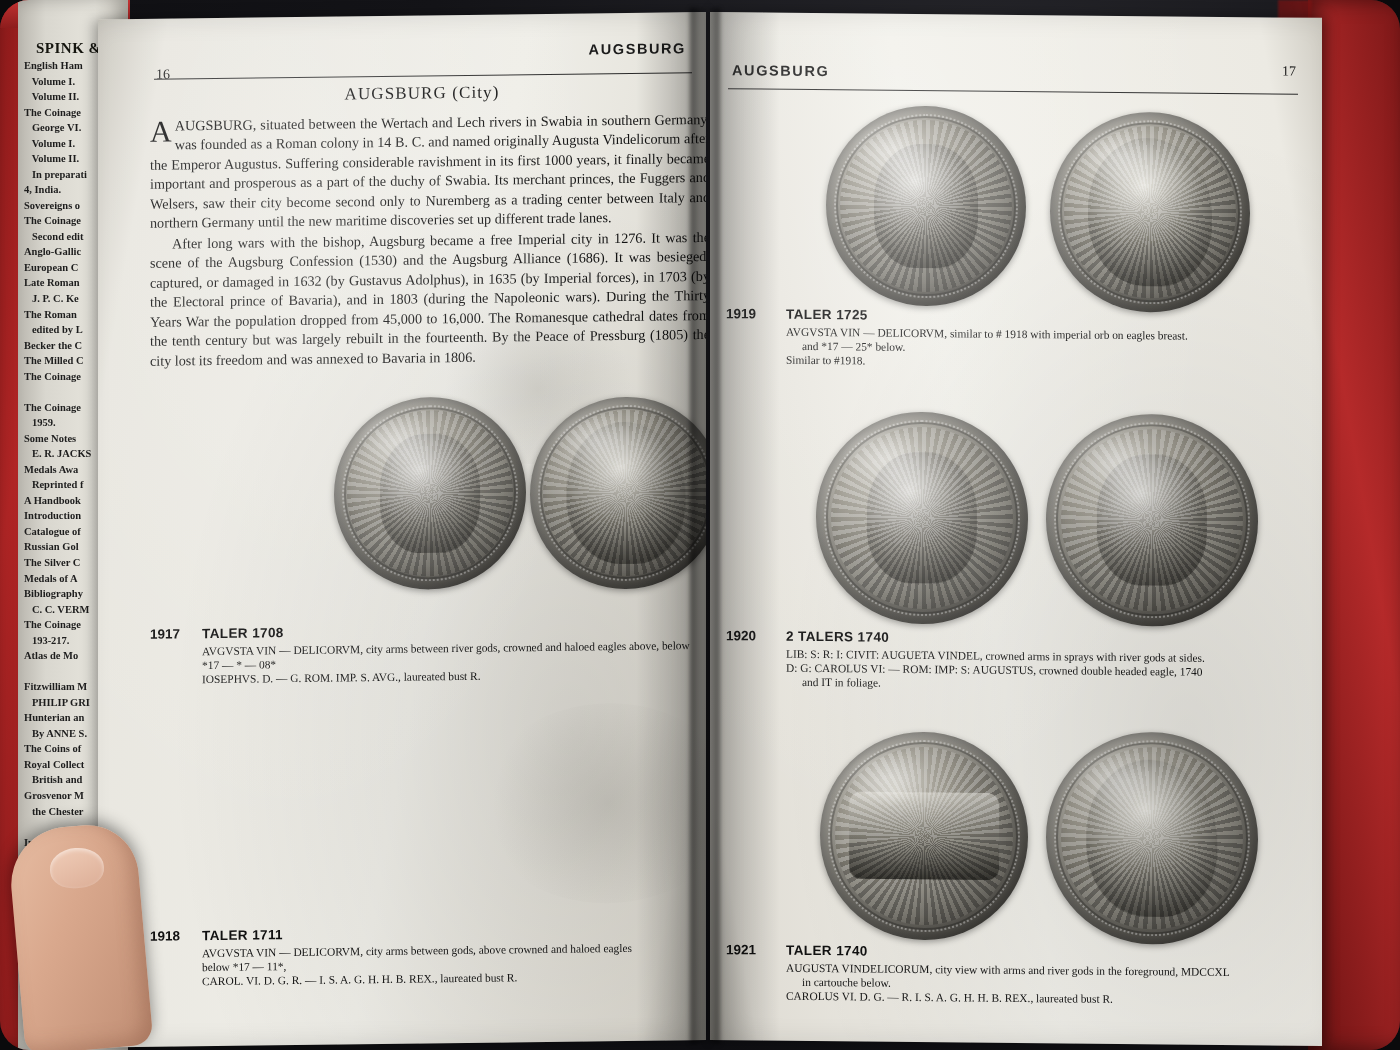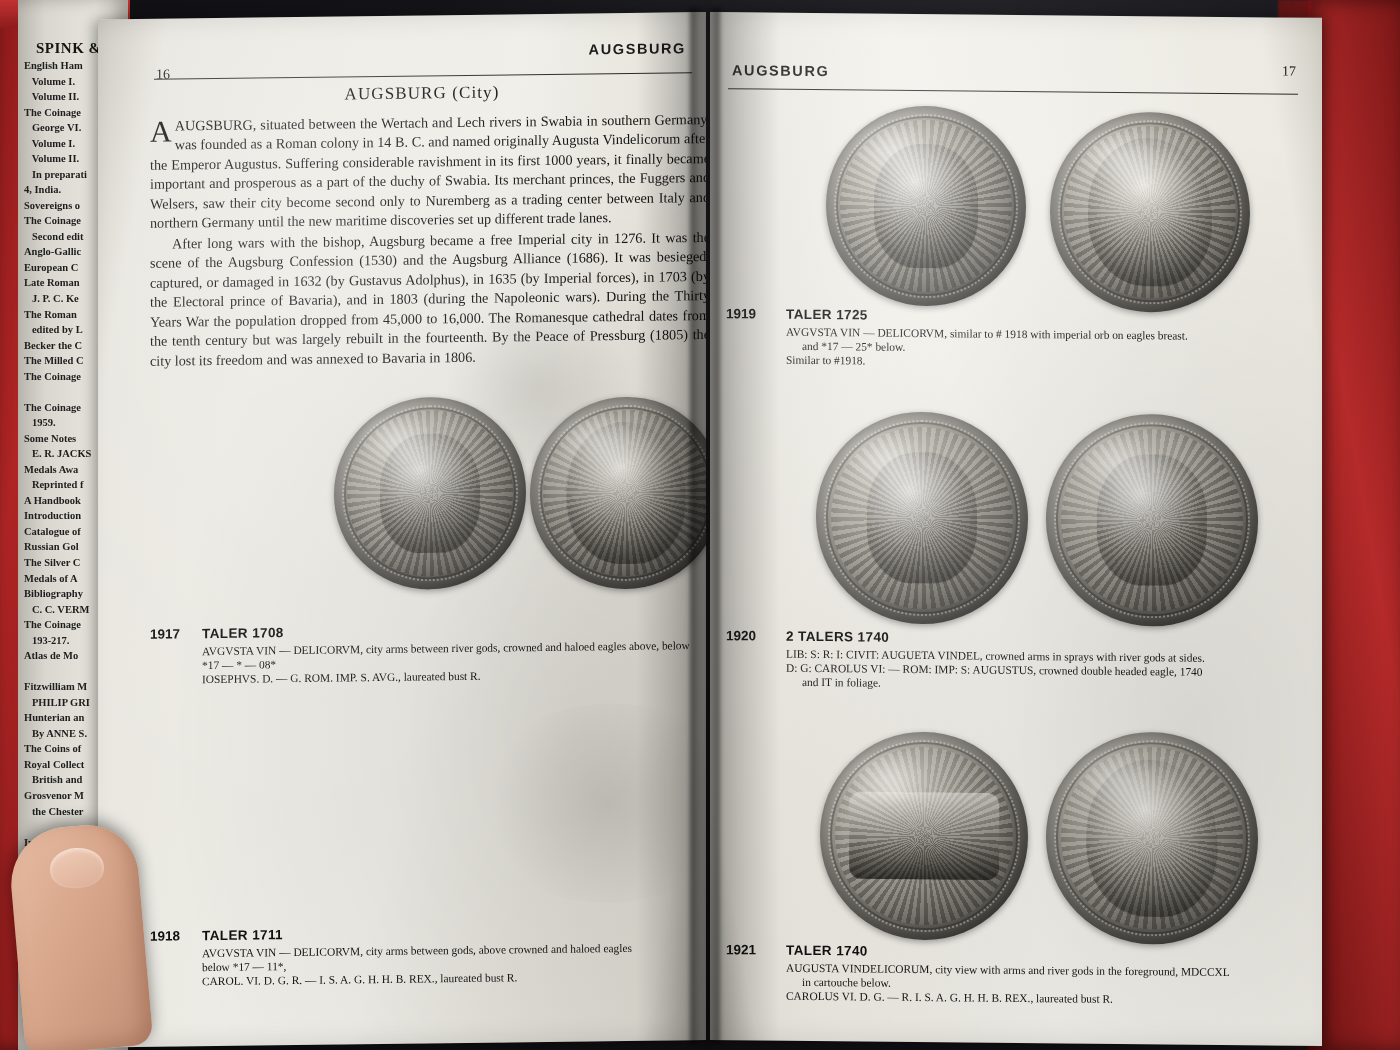--- a/index.html
+++ b/index.html
@@ -7,20 +7,21 @@
     padding: 0;
     background: #0a0a0c;
   }
   #scene {
     position: relative;
     width: 1400px;
     height: 1050px;
     overflow: hidden;
     background: #111014;
     font-family: "Liberation Serif", serif;
+    border-radius: 29px;
   }
   
   .desk {
     position: absolute;
     inset: 0;
     background:
       radial-gradient(ellipse at 70% 10%, #26262b 0%, #141418 40%, #0b0b0e 100%);
   }
   
   .cover-left {

